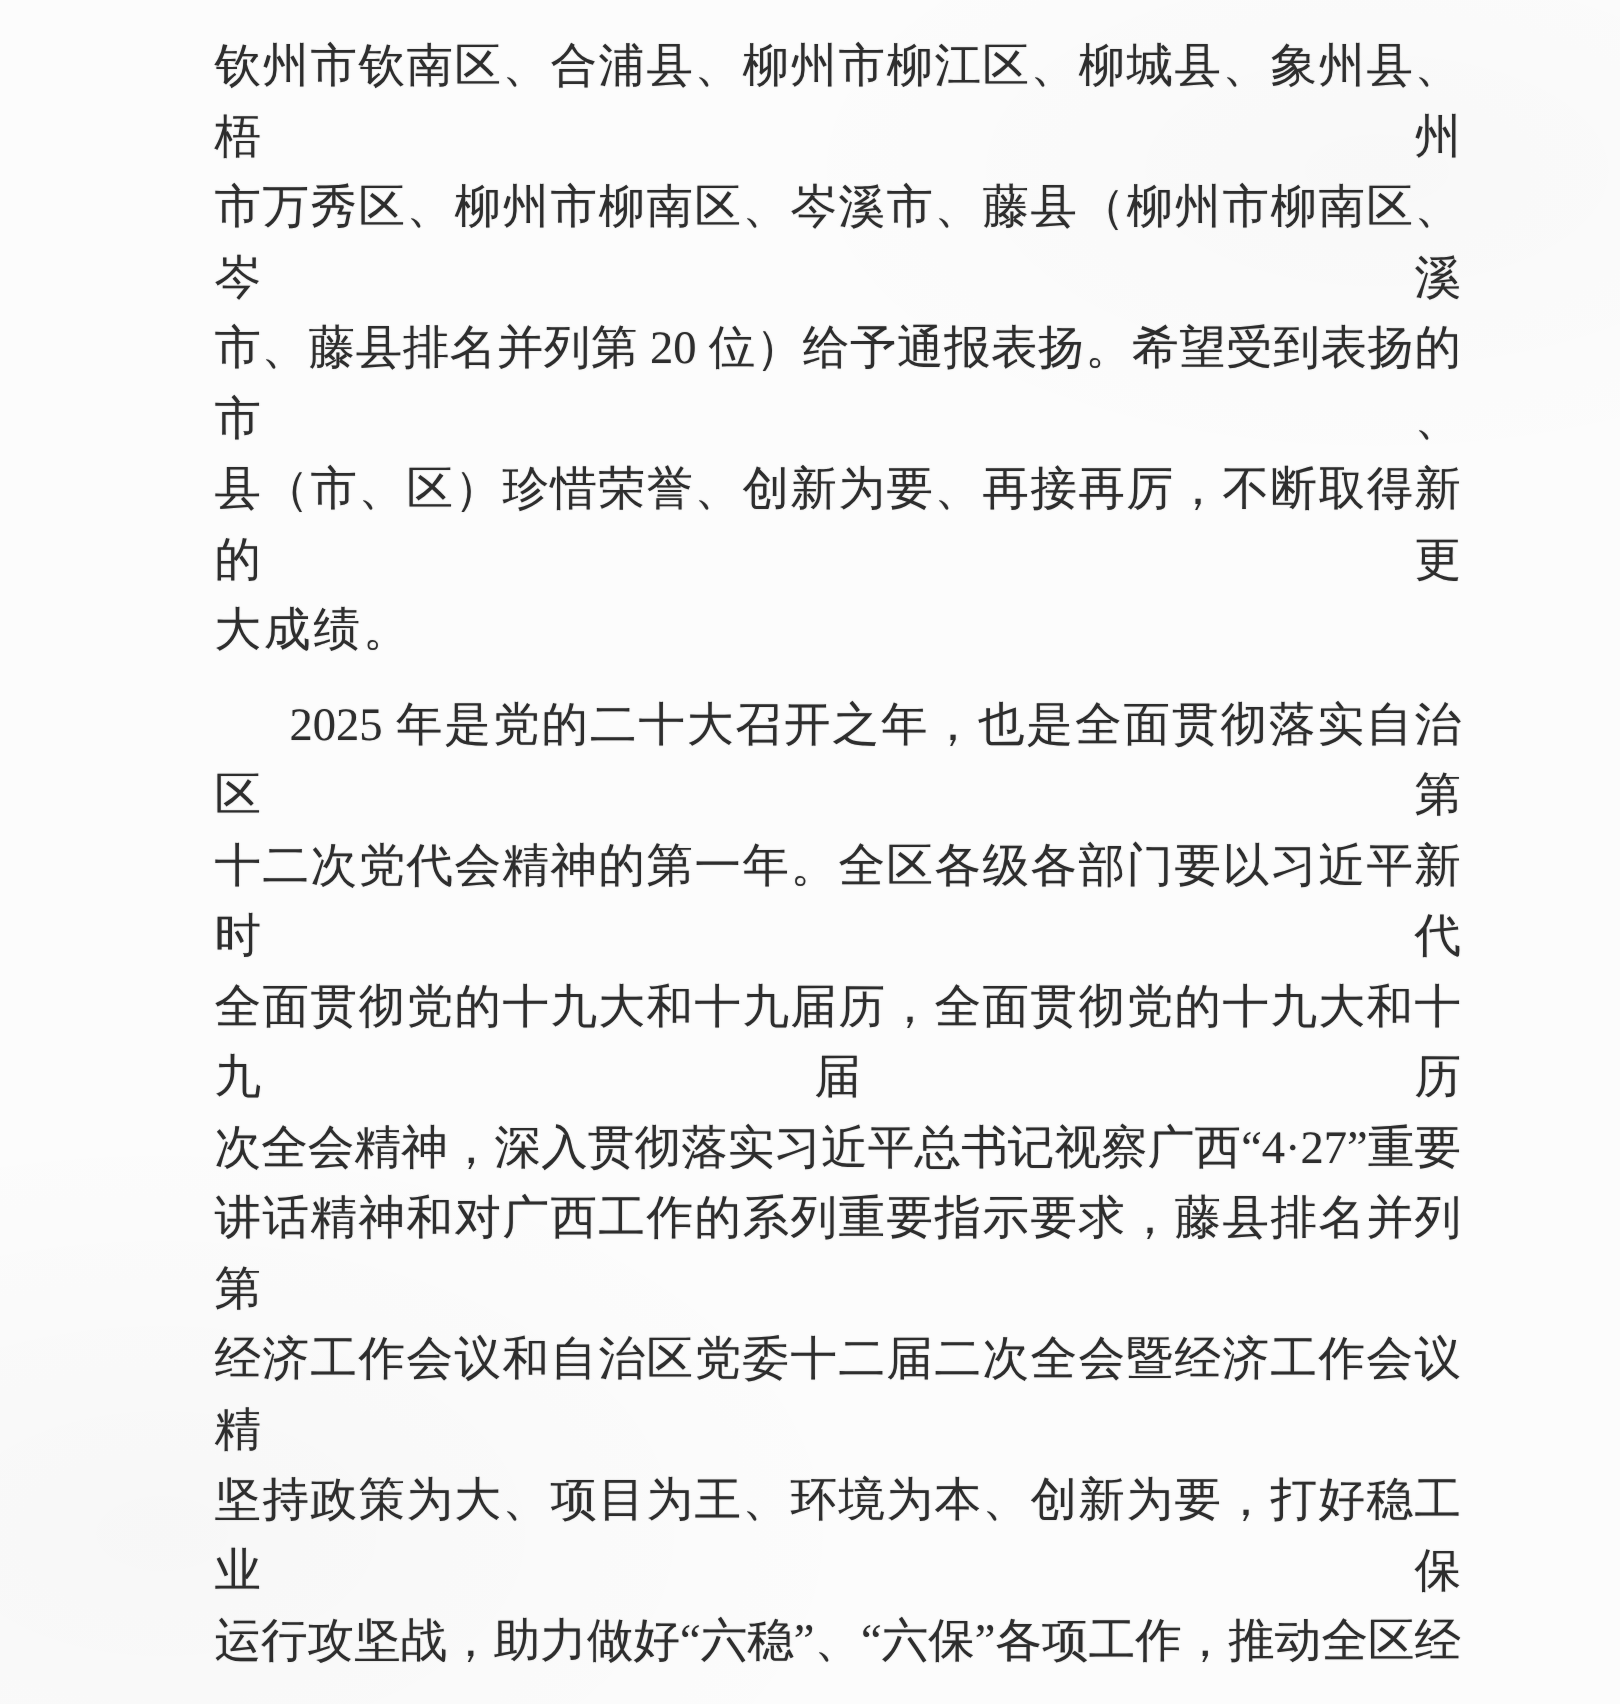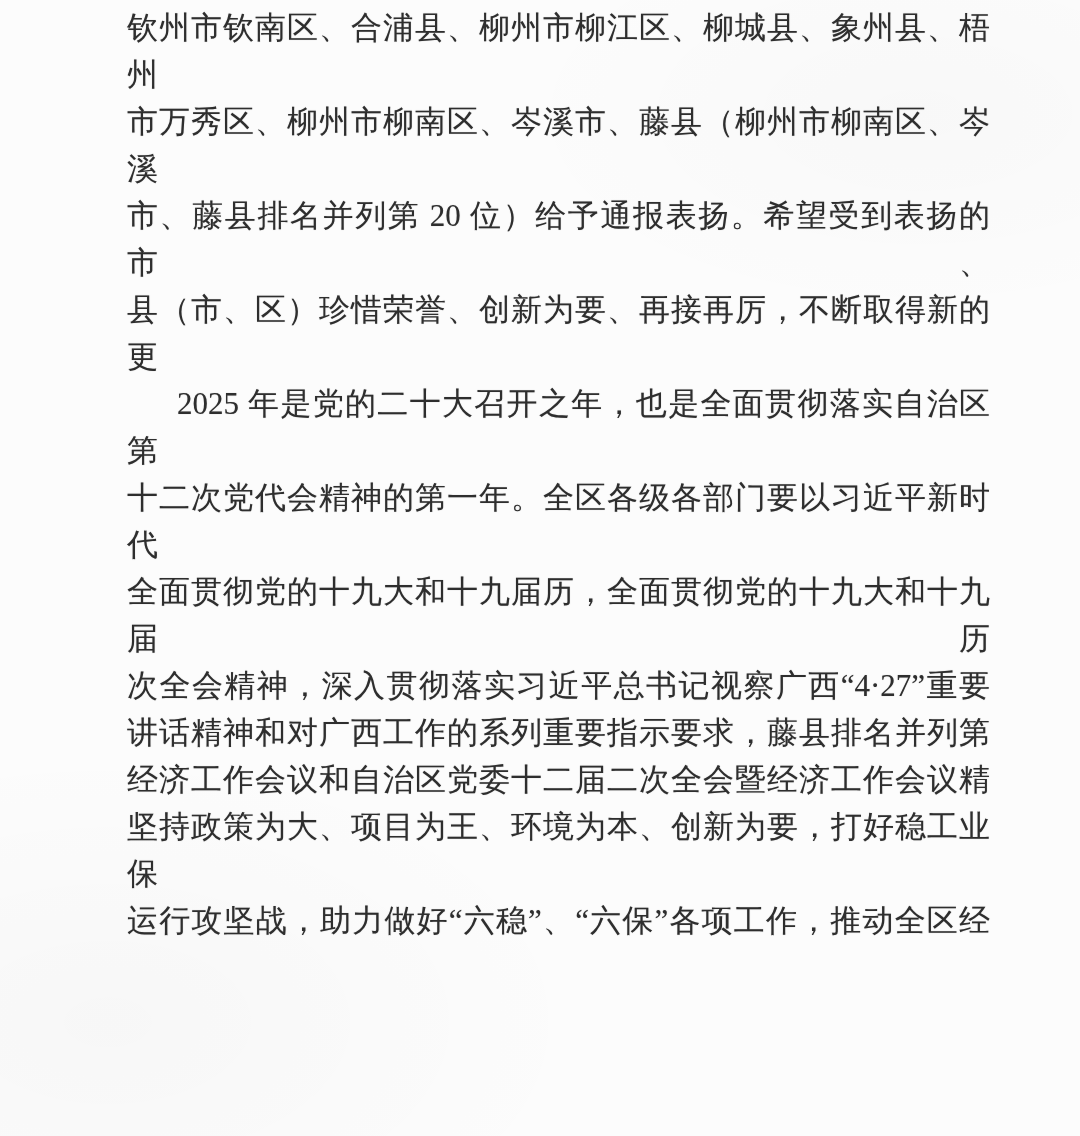--- a/index.html
+++ b/index.html
@@ -18,21 +18,21 @@
       #fcfcfc;
     font-family: "Liberation Serif", "DejaVu Serif", serif;
     color: #2e2e2e;
   }
   .textblock {
     position: absolute;
     left: 127px;
     top: 4px;
     width: 863px;
   }
-  .para { margin: 0; }
+  .para { margin: 16px; }
   .line {
     width: 100%;
     font-size: 31px;
     line-height: 47px;
     text-align: justify;
     text-align-last: justify;
     text-shadow: 0 0 1px rgba(46,46,46,0.35);
   }
   .line.first-indent {
     text-indent: 50px;
@@ -47,20 +47,21 @@
 <body>
 
 <div class="page">
   <div class="textblock">
 
     <div class="para">
       <div class="line">钦州市钦南区、合浦县、柳州市柳江区、柳城县、象州县、梧州</div>
       <div class="line">市万秀区、柳州市柳南区、岑溪市、藤县（柳州市柳南区、岑溪</div>
       <div class="line">市、藤县排名并列第 20 位）给予通报表扬。希望受到表扬的市、</div>
       <div class="line">县（市、区）珍惜荣誉、创新为要、再接再厉，不断取得新的更</div>
+      <div class="line para-end">大成绩。</div>
     </div>
 
     <div class="para">
       <div class="line first-indent">2025 年是党的二十大召开之年，也是全面贯彻落实自治区第</div>
       <div class="line">十二次党代会精神的第一年。全区各级各部门要以习近平新时代</div>
       <div class="line">全面贯彻党的十九大和十九届历，全面贯彻党的十九大和十九届历</div>
       <div class="line">次全会精神，深入贯彻落实习近平总书记视察广西“4·27”重要</div>
       <div class="line">讲话精神和对广西工作的系列重要指示要求，藤县排名并列第</div>
       <div class="line">经济工作会议和自治区党委十二届二次全会暨经济工作会议精</div>
       <div class="line">坚持政策为大、项目为王、环境为本、创新为要，打好稳工业保</div>

